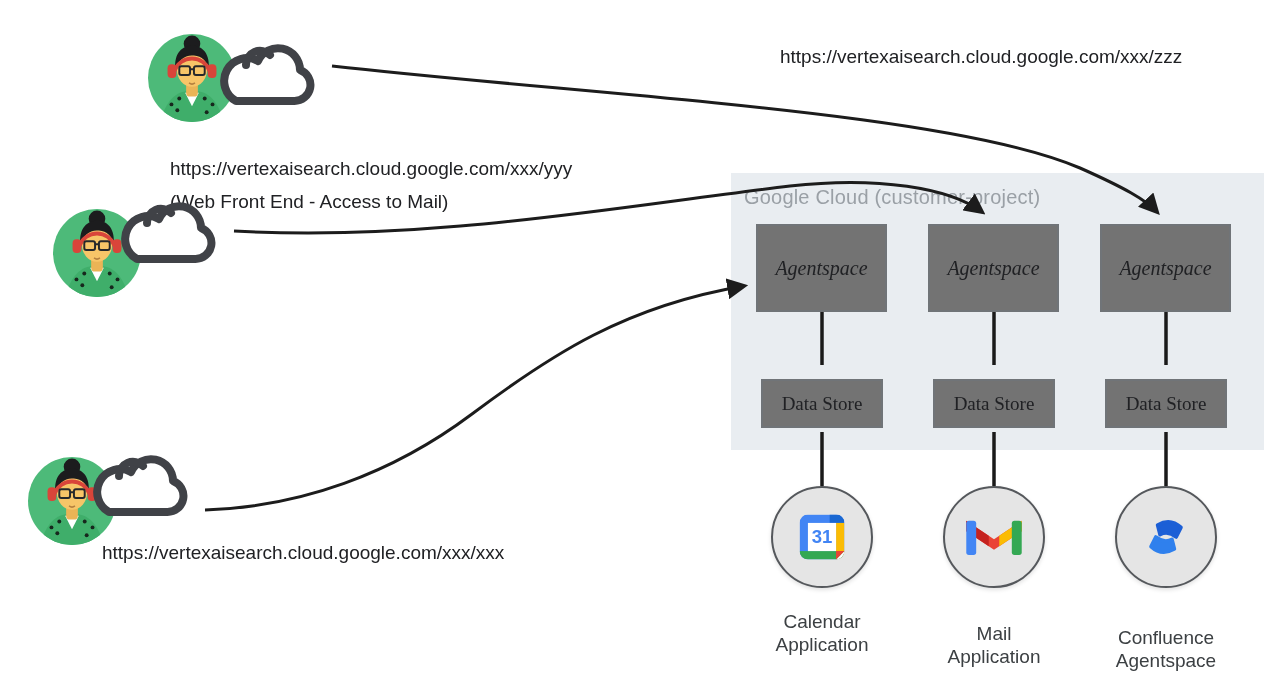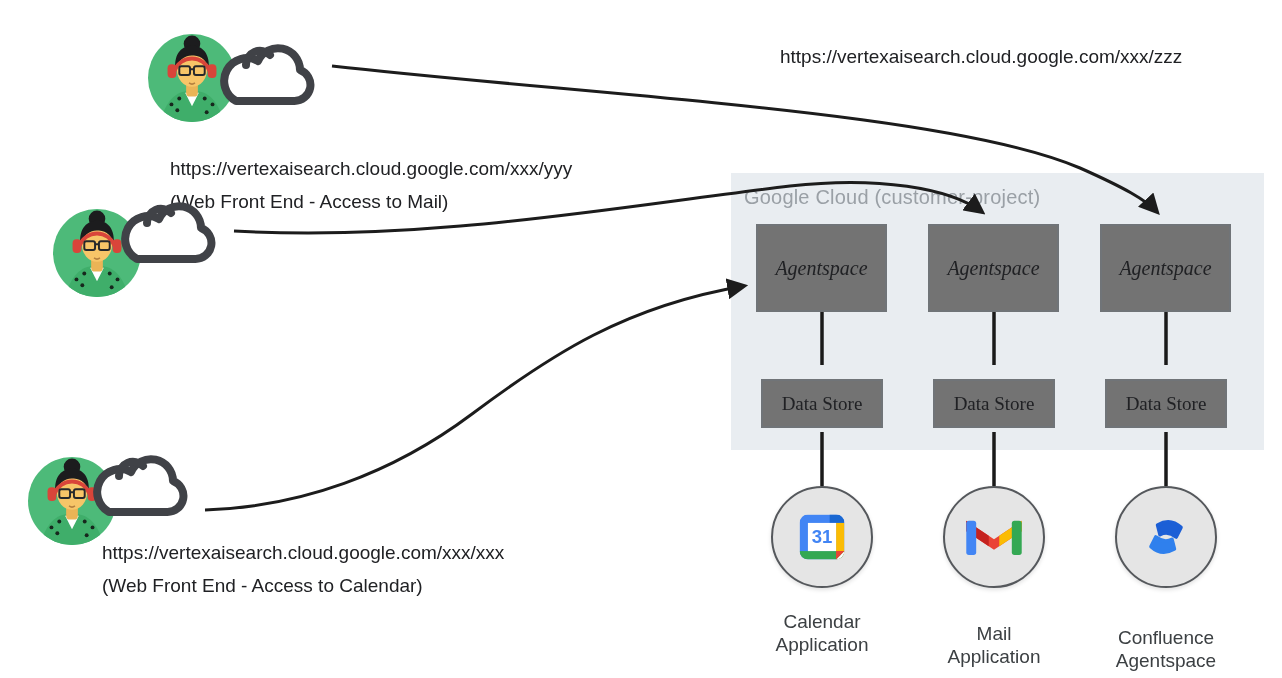--- a/index.html
+++ b/index.html
@@ -120,21 +120,20 @@
 
   <div class="url-block u1">
     <span class="url">https://vertexaisearch.cloud.google.com/xxx/zzz</span>
   </div>
   <div class="url-block u2">
     <span class="url">https://vertexaisearch.cloud.google.com/xxx/yyy</span>
     <span class="caption">(Web Front End - Access to Mail)</span>
   </div>
   <div class="url-block u3">
     <span class="url">https://vertexaisearch.cloud.google.com/xxx/xxx</span>
-    <span class="caption">(Web Front End - Access to Calendar)</span>
   </div>
 
   <div class="user u1">
     <svg class="avatar" width="88" height="88" viewBox="0 0 90 90">
       <circle cx="45" cy="45" r="45" fill="#4dba79"></circle>
       <clipPath id="avc1">
           <circle cx="45" cy="45" r="45"></circle>
         </clipPath>
       <g clip-path="url(#avc1)">
         <path d="M 12 92 C 19 64 31 58 45 58 C 59 58 71 64 78 92 Z" fill="#3fae6a"></path>

